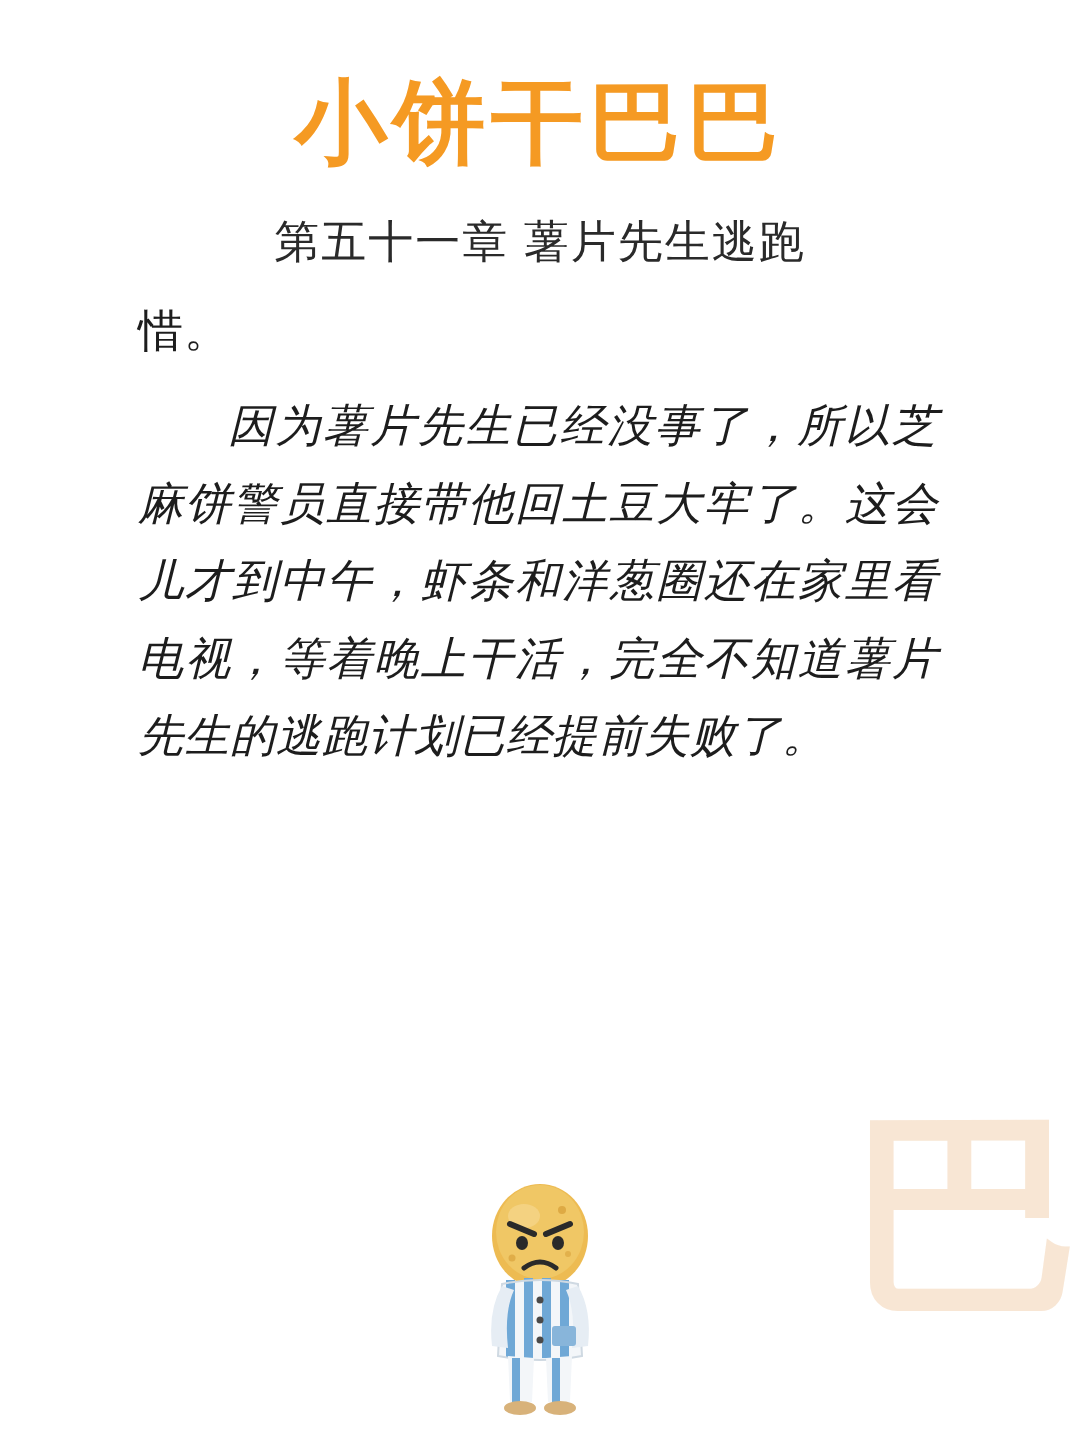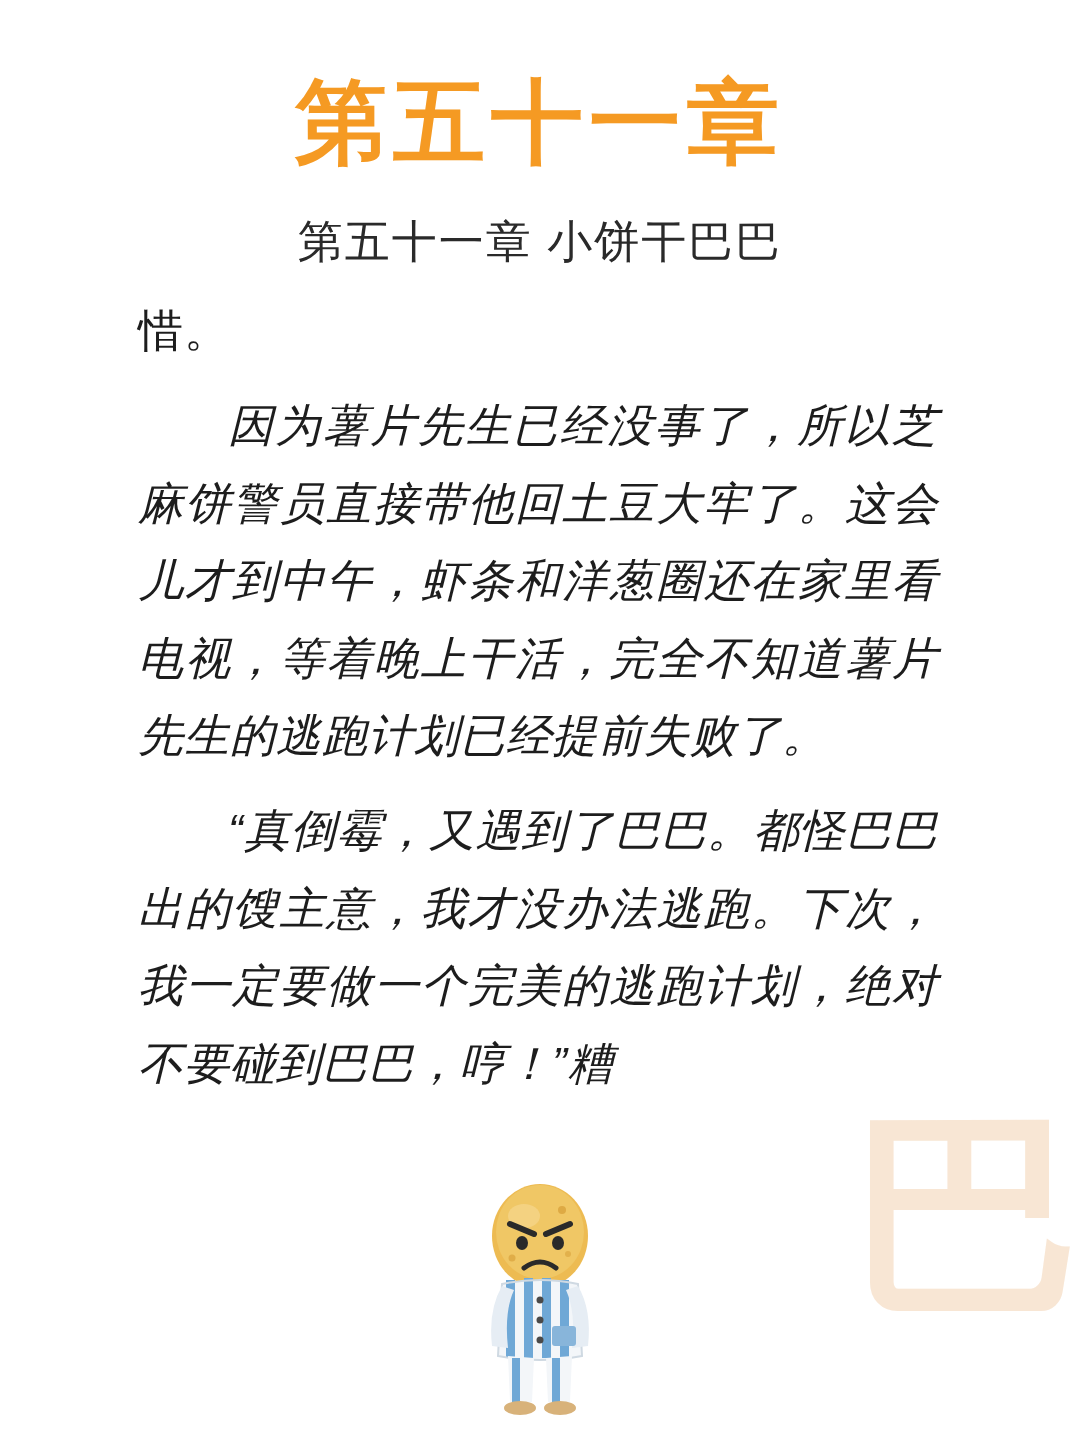--- a/index.html
+++ b/index.html
@@ -88,28 +88,27 @@
     height: 240px;
   }
 </style>
 </head>
 <body>
 
 <div class="page">
 
   <div class="watermark">巴</div>
 
-  <div class="title">第五十一章</div>
+  <div class="title">小饼干巴巴</div>
 
-  <div class="chapter">第五十一章 小饼干巴巴</div>
+  <div class="chapter">第五十一章 薯片先生逃跑</div>
 
   <div class="body-text">
     <p>惜。</p>
     <p class="indent">因为薯片先生已经没事了，所以芝麻饼警员直接带他回土豆大牢了。这会儿才到中午，虾条和洋葱圈还在家里看电视，等着晚上干活，完全不知道薯片先生的逃跑计划已经提前失败了。</p>
-    <p class="indent">“真倒霉，又遇到了巴巴。都怪巴巴出的馊主意，我才没办法逃跑。下次，我一定要做一个完美的逃跑计划，绝对不要碰到巴巴，哼！”糟</p>
   </div>
 
   <svg class="mascot" viewBox="0 0 200 240">
 
     <ellipse cx="100" cy="56" rx="48" ry="52" fill="#edbb52"></ellipse>
     <ellipse cx="100" cy="52" rx="44" ry="47" fill="#f0c765"></ellipse>
     <ellipse cx="84" cy="36" rx="16" ry="12" fill="#f5d488" opacity="0.8"></ellipse>
     <circle cx="122" cy="30" r="4" fill="#d9a23c" opacity="0.8"></circle>
     <circle cx="72" cy="78" r="3.5" fill="#d9a23c" opacity="0.7"></circle>
     <circle cx="128" cy="74" r="3" fill="#d9a23c" opacity="0.6"></circle>

